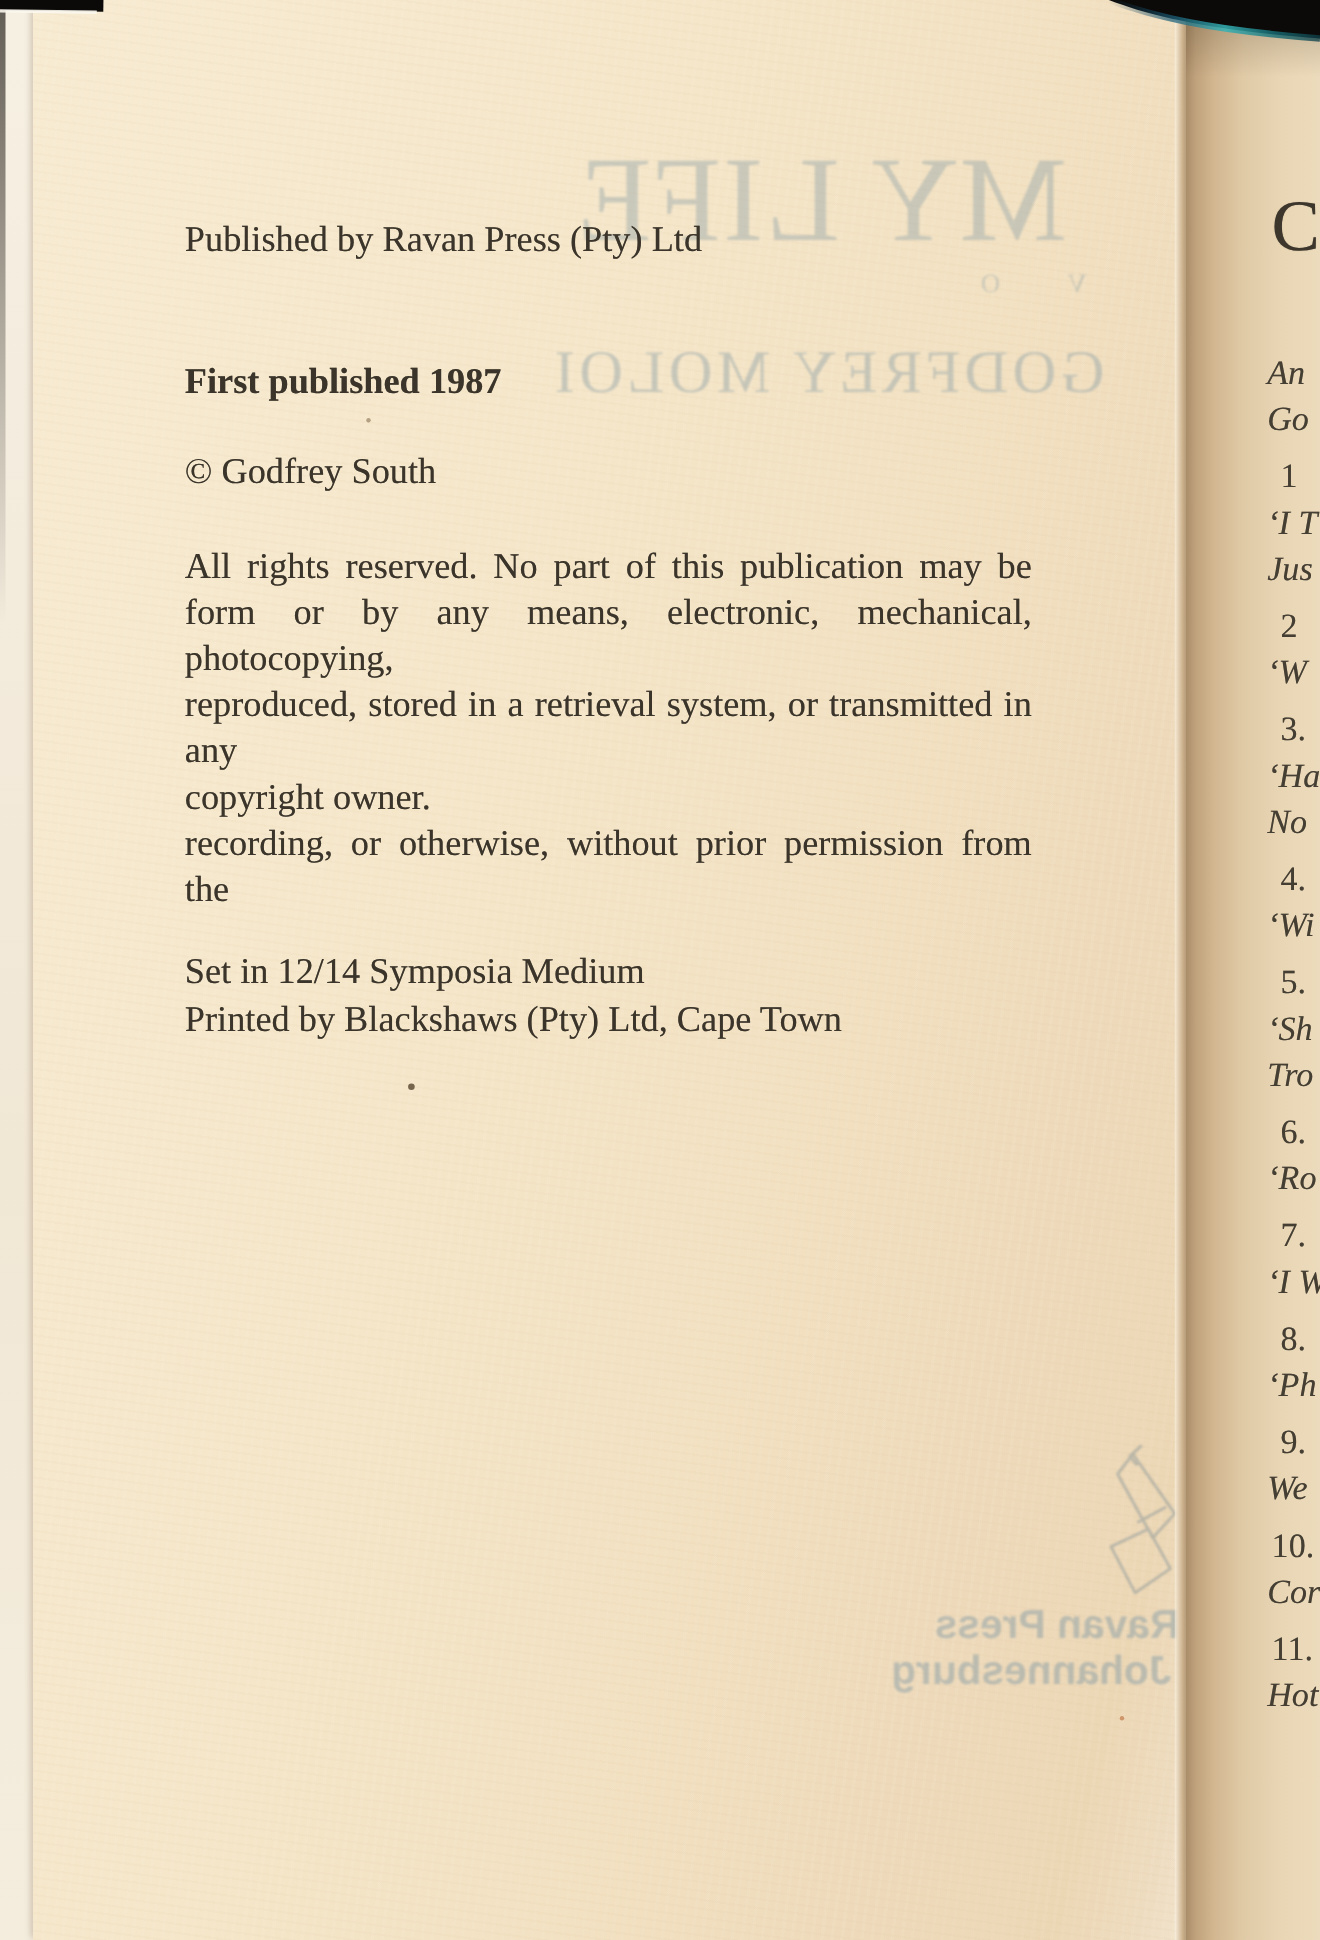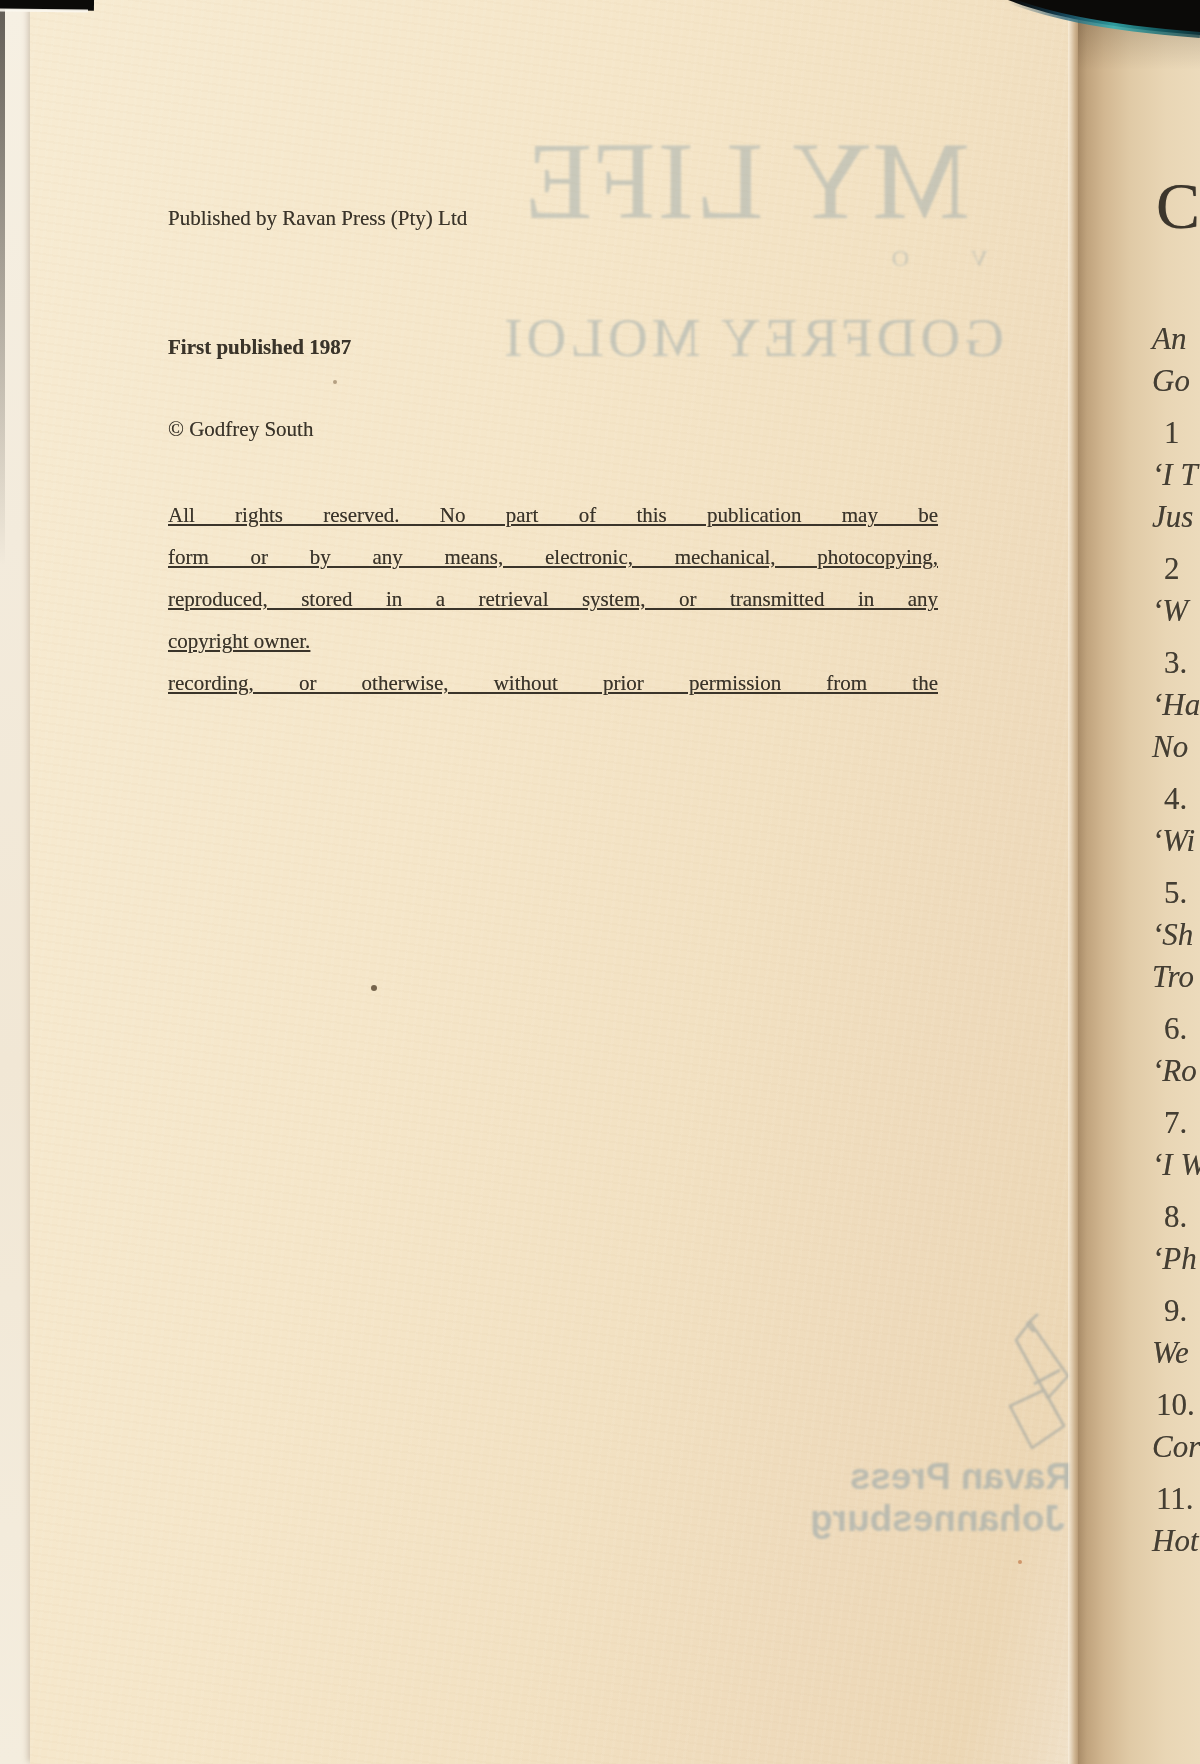--- a/index.html
+++ b/index.html
@@ -27,27 +27,27 @@
     content:"";position:absolute;inset:0;pointer-events:none;
     background:
       repeating-linear-gradient(8deg,rgba(205,175,135,.05) 0 2px,rgba(255,255,255,0) 2px 8px),
       repeating-linear-gradient(98deg,rgba(255,252,244,.05) 0 3px,rgba(0,0,0,0) 3px 9px);
   }
   .main-page::after{ 
     content:"";position:absolute;top:0;right:0;width:10px;height:100%;
     background:linear-gradient(90deg,rgba(255,250,238,.55),#cdb28e 70%,#b99c77);
   }
   
-  .ink{position:absolute;color:#3a342a;font-size:21px;line-height:43px;white-space:nowrap;
+  .ink{position:absolute;color:#3a342a;font-size:33px;line-height:43px;white-space:nowrap;
        text-shadow:0 0 .6px rgba(58,52,42,.55);}
   .block-publisher{left:138px;top:197px;}
   .block-first{left:138px;top:326px;font-weight:bold;}
   .block-copy{left:138px;top:408px;}
   .block-rights{left:138px;top:494px;width:770px;white-space:normal;line-height:42px;}
-  .block-rights .jline{text-align:justify;text-align-last:justify;text-decoration:underline;}
+  .block-rights .jline{text-align:justify;text-align-last:justify;}
   .block-rights .jline.last{text-align-last:left;}
   .block-isbn{left:138px;top:781px;letter-spacing:.5px;}
   .block-colophon{left:138px;top:863px;}
   
   .st{position:absolute;transform:scaleX(-1);line-height:1;white-space:nowrap;
       color:#8fa2a8;filter:blur(1.1px);}
   .st-title{left:510px;top:126px;width:430px;font-size:110px;letter-spacing:2px;opacity:.42;text-align:center;}
   .st-vol{left:838px;top:246px;width:120px;font-size:24px;letter-spacing:28px;opacity:.40;}
   .st-author{left:516px;top:310px;width:458px;font-size:55px;letter-spacing:4px;opacity:.45;text-align:center;}
   .st-press{font-family:"Liberation Sans",sans-serif;font-weight:bold;font-size:37px;
@@ -107,20 +107,24 @@
 
   <div class="ink block-rights">
     <div class="jline">All rights reserved. No part of this publication may be</div>
     <div class="jline">form or by any means, electronic, mechanical, photocopying,</div>
     <div class="jline">reproduced, stored in a retrieval system, or transmitted in any</div>
     <div class="jline last">copyright owner.</div>
     <div class="jline">recording, or otherwise, without prior permission from the</div>
   </div>
 
 
+  <div class="ink block-colophon">
+    <div>Set in 12/14 Symposia Medium</div>
+    <div>Printed by Blackshaws (Pty) Ltd, Cape Town</div>
+  </div>
 
   <svg class="st-logo" width="92" height="150" viewBox="0 0 92 150">
     <g fill="none" stroke="#7d8e96" stroke-width="2.6" stroke-linejoin="round" transform="scale(-1,1) translate(-92,0)">
       <path d="M36,4 L47,14 L40,22"></path>
       <path d="M44,12 L58,30 L26,88 L6,66 Z"></path>
       <path d="M14,60 L40,74"></path>
       <path d="M30,80 L64,96 L42,138 L10,116 Z"></path>
     </g>
   </svg>
   <div class="st st-press st-press1">Ravan Press</div>

